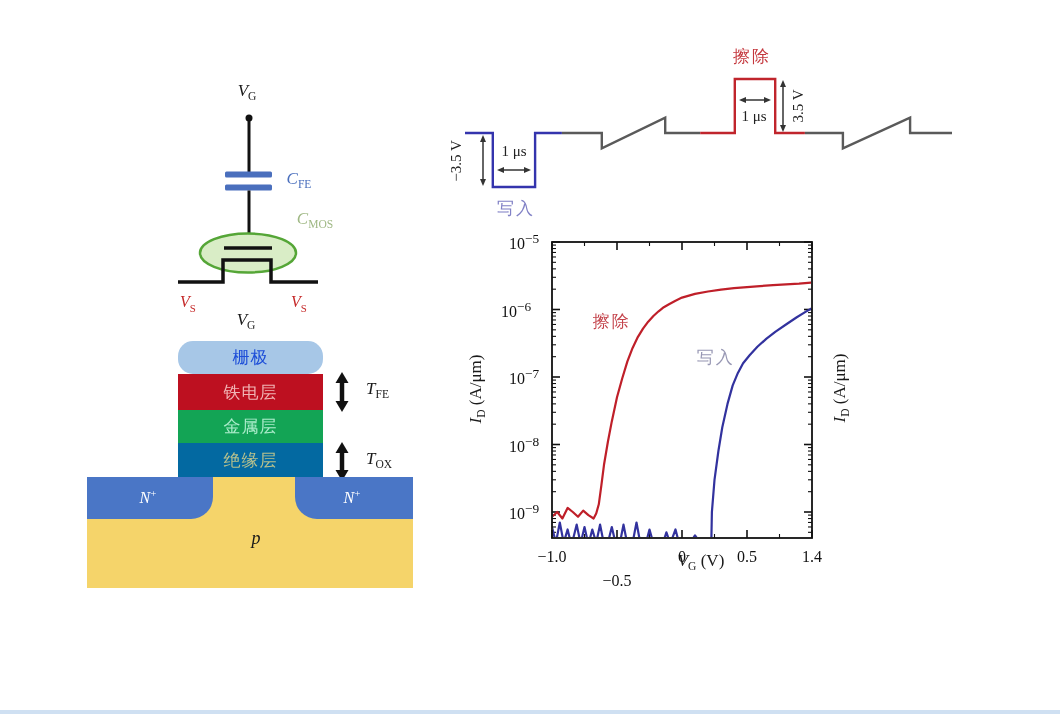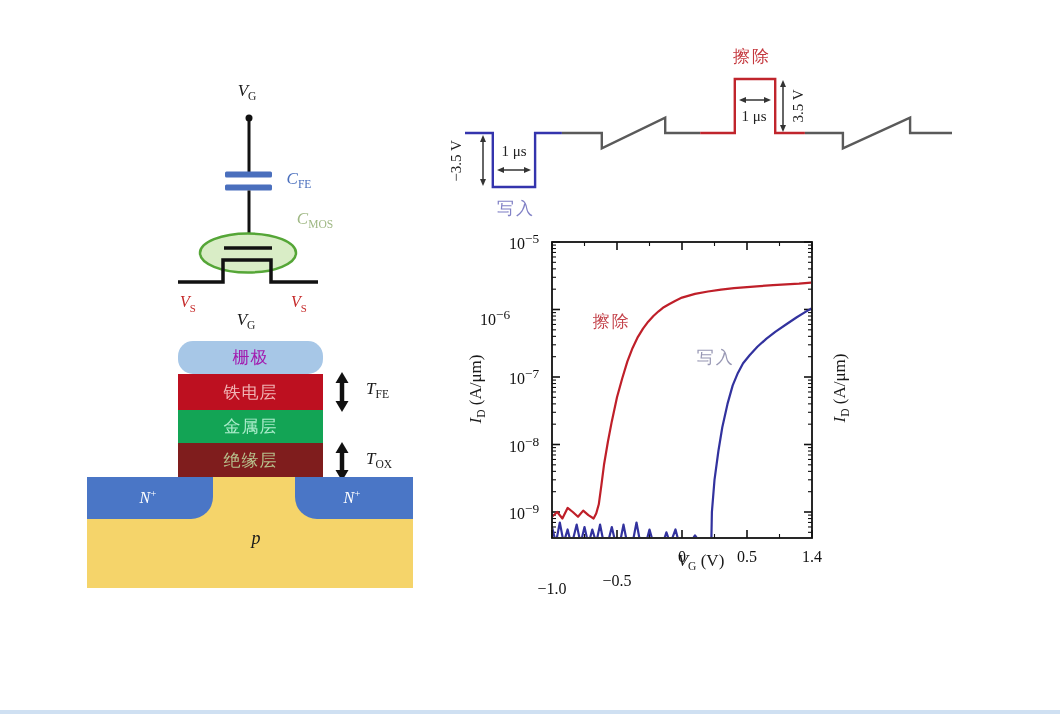--- a/index.html
+++ b/index.html
@@ -196,30 +196,30 @@
   <div class="lbl it" style="left: 188px; top: 304px; color: rgb(198, 42, 42);">
     <i>V</i><sub>S</sub>
   </div>
   <div class="lbl it" style="left: 299px; top: 304px; color: rgb(198, 42, 42);">
     <i>V</i><sub>S</sub>
   </div>
   <div class="lbl it" style="left:246px;top:322px;font-size:17px;">
     <i>V</i><sub>G</sub>
   </div>
 
-  <div class="layer" style="top: 341px; height: 33px; background: rgb(167, 199, 231); color: #a21caf; border-radius: 15px;">
+  <div class="layer" style="top: 341px; height: 33px; background: rgb(167, 199, 231); color: #1d4ed8; border-radius: 15px;">
     <span>栅极</span>
   </div>
   <div class="layer" style="top: 374px; height: 36px; background: rgb(189, 16, 32); color: rgb(240, 180, 180);">
     <span>铁电层</span>
   </div>
   <div class="layer" style="top: 410px; height: 33px; background: rgb(19, 164, 85); color: rgb(171, 236, 203);">
     <span>金属层</span>
   </div>
-  <div class="layer" style="top: 443px; height: 35px; background: #7f1d1d; color: rgb(183, 193, 141);">
+  <div class="layer" style="top: 443px; height: 35px; background: #0369a1; color: rgb(183, 193, 141);">
     <span>绝缘层</span>
   </div>
 
   <div class="lbl it" style="left:366px;top:391px;font-size:17px;transform:translate(0,-50%);">
     <i>T</i><sub>FE</sub>
   </div>
   <div class="lbl it" style="left:366px;top:461px;font-size:17px;transform:translate(0,-50%);">
     <i>T</i><sub>OX</sub>
   </div>
 
@@ -247,25 +247,25 @@
   </div>
   <div class="lbl rot axlbl" style="left:842px;top:388px;">
     <i>I</i><sub>D</sub>&nbsp;<span>(A/μm)</span>
   </div>
   <div class="lbl axlbl" style="left:681px;top:563px;margin-left:20px;">
     <i>V</i><sub>G</sub>&nbsp;<span>(V)</span>
   </div>
 
   <div id="plot-overlays">
       <div class="ticklbl" style="left: 524px; top: 242px;">10<sup>−5</sup></div>
-      <div class="ticklbl" style="left: 495px; top: 309.5px; margin-top: 8px;">10<sup>−6</sup></div>
+      <div class="ticklbl" style="left: 516px; top: 309.5px;">10<sup>−6</sup></div>
       <div class="ticklbl" style="left: 524px; top: 377px;">10<sup>−7</sup></div>
       <div class="ticklbl" style="left: 524px; top: 444.5px;">10<sup>−8</sup></div>
       <div class="ticklbl" style="left: 524px; top: 512px;">10<sup>−9</sup></div>
-      <div class="ticklbl" style="left: 552px; top: 557px; margin-top: 32px;">−1.0</div>
+      <div class="ticklbl" style="left: 552px; top: 557px;">−1.0</div>
       <div class="ticklbl" style="left: 617px; top: 557px; margin-top: 24px;">−0.5</div>
       <div class="ticklbl" style="left: 682px; top: 557px;">0</div>
       <div class="ticklbl" style="left: 747px; top: 557px;">0.5</div>
       <div class="ticklbl" style="left: 812px; top: 557px;">1.4</div>
       <div class="curvelbl" style="left: 611.8px; top: 320.806px; color: rgb(196, 68, 76);">擦除</div>
       <div class="curvelbl" style="left: 715.8px; top: 356.68px; color: rgb(152, 152, 180);">写入</div>
     </div>
 
 
   <div class="bottom-strip"></div>

